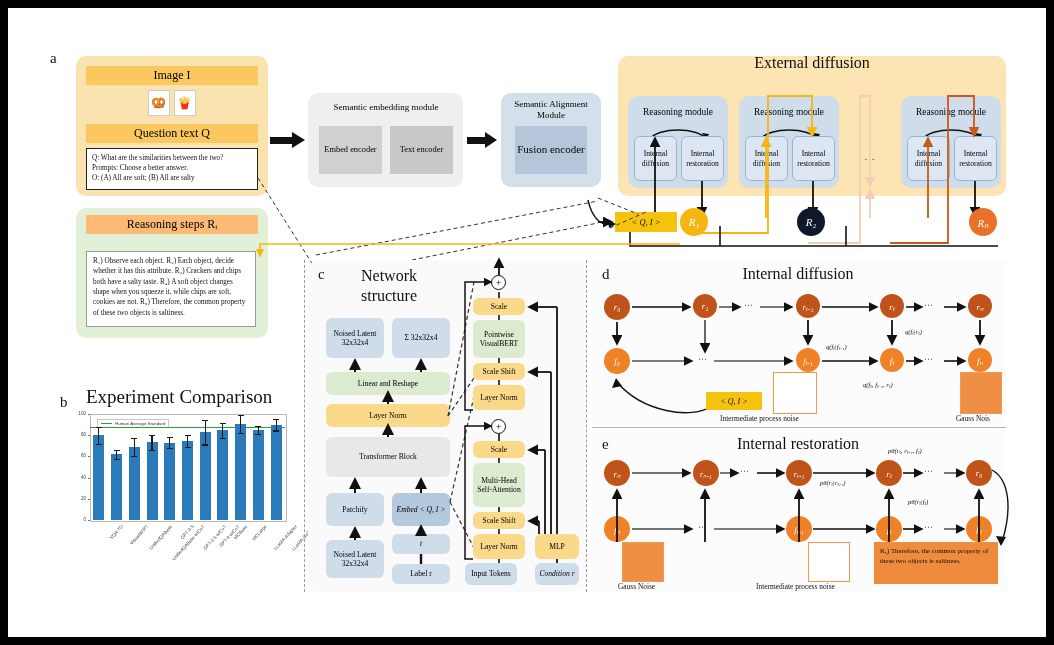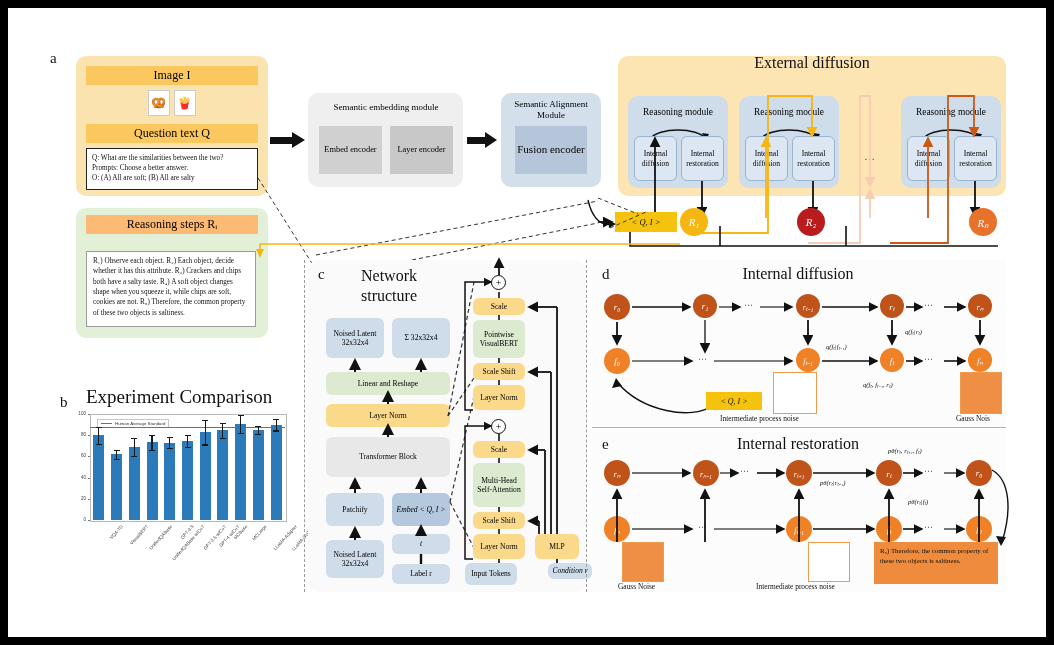--- a/index.html
+++ b/index.html
@@ -32,21 +32,21 @@
   .blueC{background:#dce7f3;border:1px solid #9bb4cf;}
   .greenC{background:#dcebd0;}
   .yellowC{background:#fbd98a;}
   .greyC{background:#e8e8e8;}
 
   .arrow-blk{position:absolute;background:#111;}
 
   .node{position:absolute;border-radius:50%;display:flex;align-items:center;justify-content:center;
         font-family:"Liberation Serif",serif;font-style:italic;color:#fff;}
   .nodeR1{background:#f5b611;}
-  .nodeR2{background:#b91c1c;color:#fff;}
+  .nodeR2{background:#0f172a;color:#fff;}
   .nodeRn{background:#e8722a;}
 
   .circ-r{background:#c0531a;}
   .circ-f{background:#ef8127;}
 
   .eq{position:absolute;font-family:"Liberation Serif",serif;font-style:italic;font-size:6.6px;color:#111;white-space:nowrap;}
   .cap{position:absolute;font-family:"Liberation Serif",serif;font-size:7.4px;color:#111;white-space:nowrap;}
 
   .noise{position:absolute;border:1px solid #f09a4e;background:#fff;}
   .noise.sparse{background-image:radial-gradient(#f3a768 0.6px, transparent 0.7px);background-size:4px 4px;}
@@ -113,21 +113,21 @@
       <div class="arrow-blk" style="left:22px;top:0px;width:0;height:0;background:transparent;border-left:13px solid #111;border-top:8px solid transparent;border-bottom:8px solid transparent;"></div>
     </div>
 
     <div class="abs rbox greenbg" style="left:68px;top:200px;width:192px;height:130px;"></div>
     <div class="abs ctr greenbar" style="left:78px;top:207px;width:172px;height:19px;font-size:12px;">Reasoning steps Rᵢ</div>
     <div class="abs rbox-txt" style="left:78px;top:243px;width:170px;height:76px;">R₁) Observe each object. R₂) Each object, decide whether it has this attribute. R₃) Crackers and chips both have a salty taste. R₄) A soft object changes shape when you squeeze it, while chips are soft, cookies are not. R₅) Therefore, the common property of these two objects is saltiness.</div>
 
     <div class="abs rbox greybg" style="left:300px;top:85px;width:155px;height:94px;"></div>
     <div class="abs ctr" style="left:303px;top:92px;width:150px;height:14px;font-size:9px;">Semantic embedding module</div>
     <div class="abs ctr greybar" style="left:311px;top:118px;width:63px;height:48px;font-size:8.4px;line-height:1.25;">Embed encoder</div>
-    <div class="abs ctr greybar" style="left:382px;top:118px;width:63px;height:48px;font-size:8.4px;line-height:1.25;background:#c8c8c8;">Layer encoder</div>
+    <div class="abs ctr greybar" style="left:382px;top:118px;width:63px;height:48px;font-size:8.4px;line-height:1.25;background:#c8c8c8;">Text encoder</div>
 
     <div class="abs" style="left:459px;top:124px;width:32px;height:16px;">
       <div class="arrow-blk" style="left:0;top:5px;width:20px;height:7px;"></div>
       <div class="arrow-blk" style="left:18px;top:0px;width:0;height:0;background:transparent;border-left:12px solid #111;border-top:8px solid transparent;border-bottom:8px solid transparent;"></div>
     </div>
 
     <div class="abs rbox bluebg" style="left:493px;top:85px;width:100px;height:94px;background:#d3dfeb;"></div>
     <div class="abs ctr" style="left:495px;top:90px;width:96px;height:24px;font-size:9px;line-height:1.2;">Semantic Alignment Module</div>
     <div class="abs ctr bluebar" style="left:507px;top:118px;width:72px;height:48px;font-size:11px;line-height:1.25;">Fusion encoder</div>
 
@@ -354,21 +354,21 @@
       <div class="abs ctr smbox yellowC" style="left:10px;top:90px;width:52px;height:17px;">Scale Shift</div>
       <div class="abs ctr smbox yellowC" style="left:10px;top:112px;width:52px;height:25px;">Layer Norm</div>
 
       <div class="abs ctr smbox yellowC" style="left:10px;top:168px;width:52px;height:17px;">Scale</div>
       <div class="abs ctr smbox greenC" style="left:10px;top:190px;width:52px;height:44px;">Multi-Head Self-Attention</div>
       <div class="abs ctr smbox yellowC" style="left:10px;top:239px;width:52px;height:17px;">Scale Shift</div>
       <div class="abs ctr smbox yellowC" style="left:10px;top:261px;width:52px;height:25px;">Layer Norm</div>
       <div class="abs ctr smbox blueA" style="left:2px;top:290px;width:52px;height:22px;">Input Tokens</div>
 
       <div class="abs ctr smbox yellowC" style="left:72px;top:261px;width:44px;height:25px;">MLP</div>
-      <div class="abs ctr smbox blueA" style="left:85px;top:290px;width:44px;height:16px;font-style:italic;">Condition r</div>
+      <div class="abs ctr smbox blueA" style="left:72px;top:290px;width:44px;height:22px;font-style:italic;">Condition r</div>
 
       <div class="abs ctr" style="left:28px;top:2px;width:15px;height:15px;border:1.4px solid #111;border-radius:50%;background:#fff;font-size:10px;">+</div>
       <div class="abs ctr" style="left:28px;top:146px;width:15px;height:15px;border:1.4px solid #111;border-radius:50%;background:#fff;font-size:10px;">+</div>
 
       <svg class="abs" style="left:0;top:0;width:118px;height:312px;overflow:visible;">
         <line x1="36" y1="2" x2="36" y2="-14" stroke="#111" stroke-width="1.8" marker-end="url(#ab)"></line>
         <line x1="36" y1="25" x2="36" y2="19" stroke="#111" stroke-width="1.6"></line>
         <line x1="36" y1="47" x2="36" y2="42" stroke="#111" stroke-width="1.6"></line>
         <line x1="36" y1="90" x2="36" y2="85" stroke="#111" stroke-width="1.6"></line>
         <line x1="36" y1="112" x2="36" y2="107" stroke="#111" stroke-width="1.6"></line>

